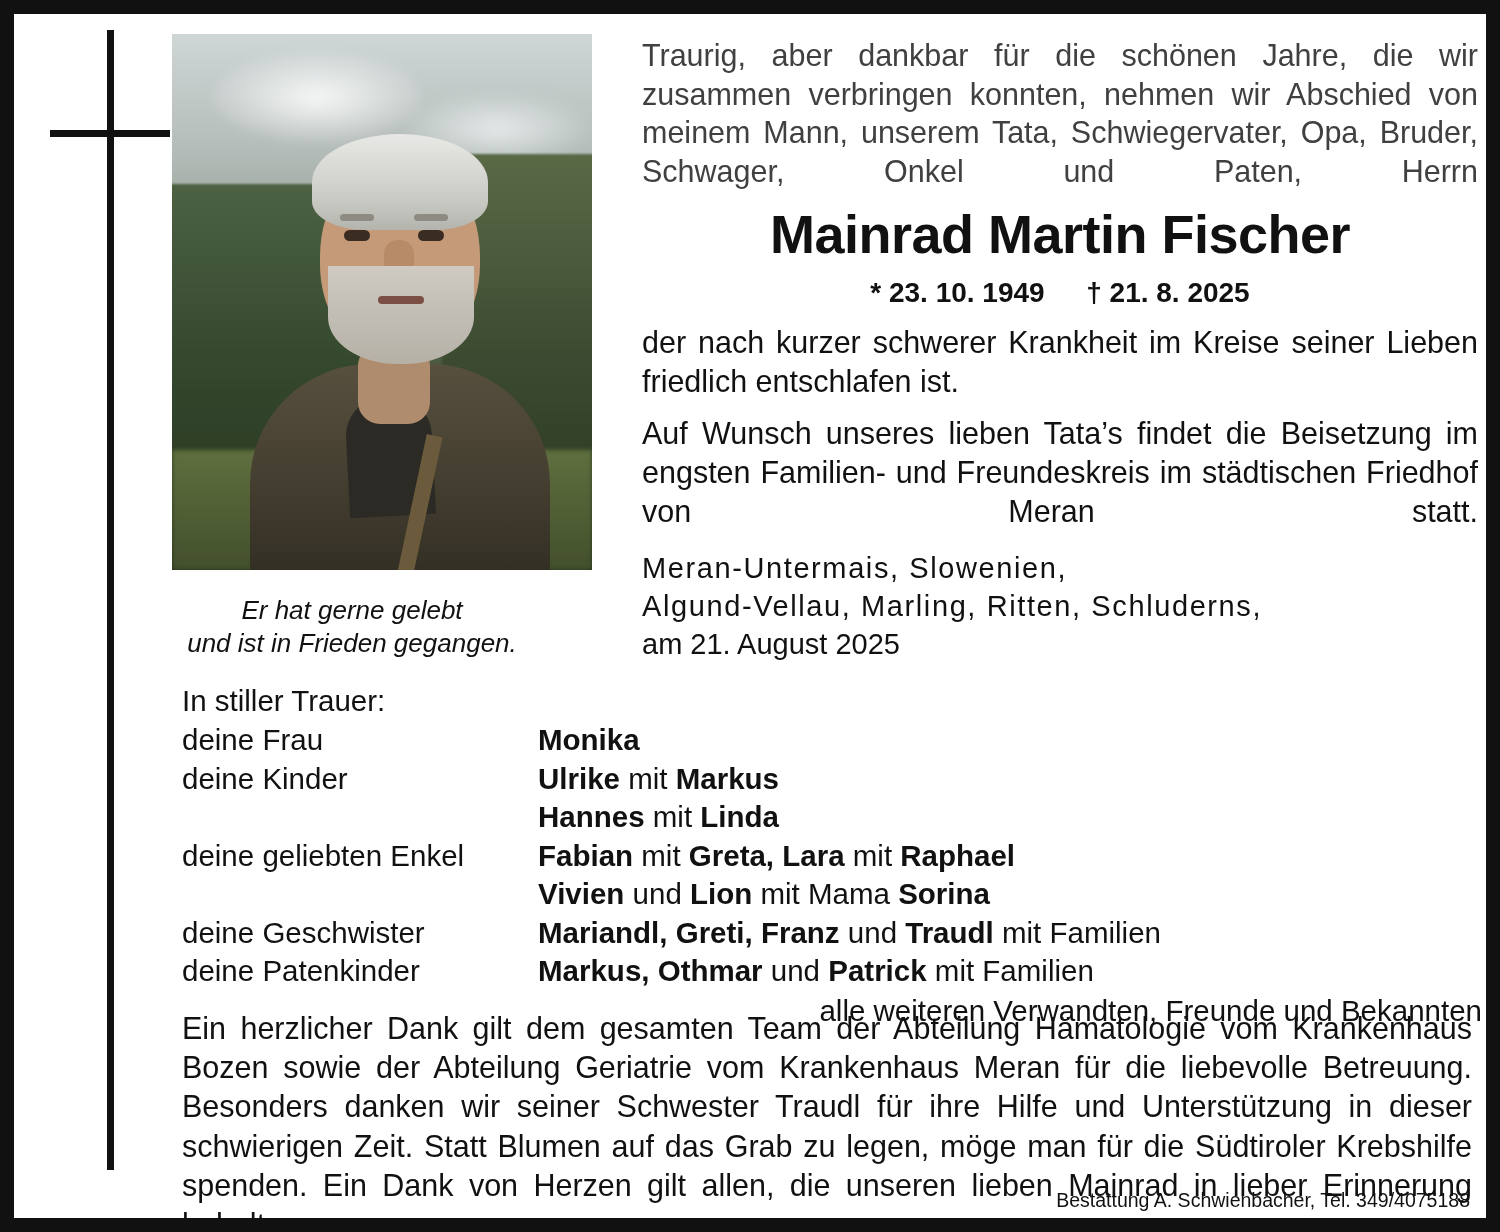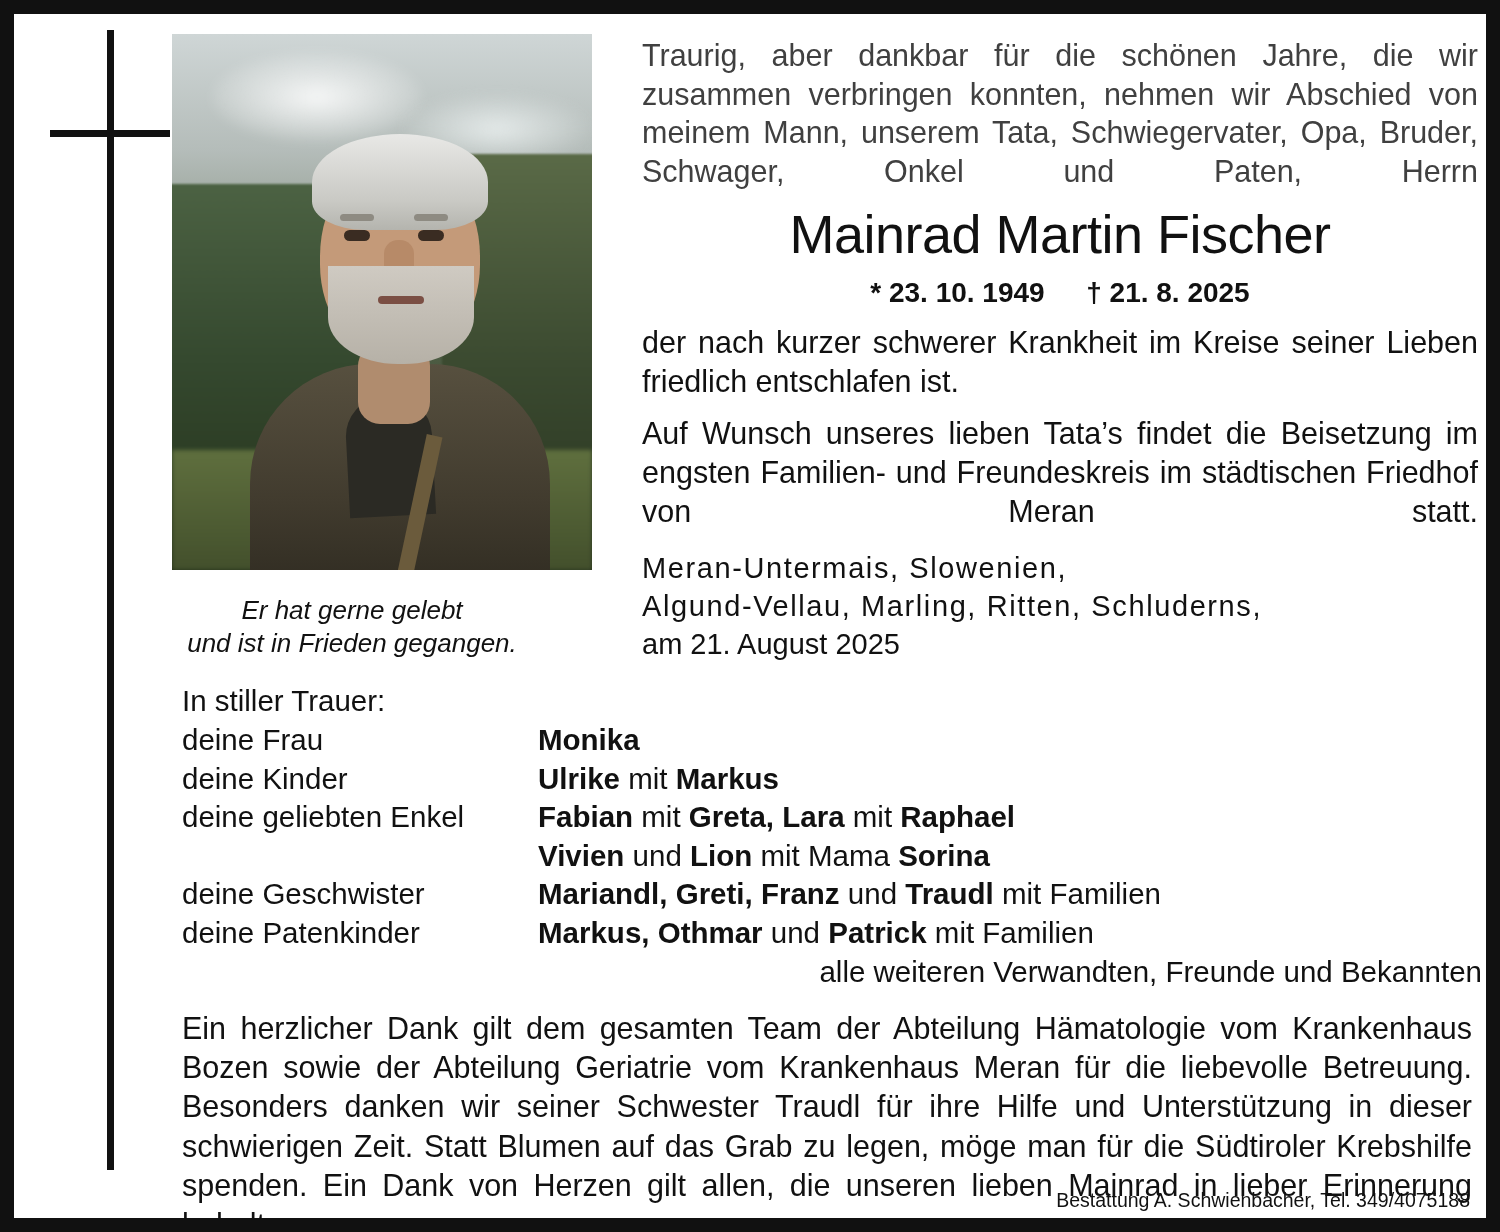--- a/index.html
+++ b/index.html
@@ -227,21 +227,21 @@
   .lead {
     font-size: 30.5px;
     line-height: 1.27;
     text-align: justify;
     text-align-last: justify;
     color: #404040;
   }
   .name {
     margin-top: 12px;
     text-align: center;
-    font-weight: normal;
+    font-weight: bold;
     font-size: 54px;
     letter-spacing: -0.5px;
     color: #111111;
   }
   .dates {
     margin-top: 12px;
     text-align: center;
     font-weight: bold;
     font-size: 28px;
     color: #111111;
@@ -368,20 +368,24 @@
       <div id="mourner-rows">
           <div class="mrow">
             <div class="lbl">deine Frau</div>
             <div class="val"><span class="b">Monika</span></div>
           </div>
           <div class="mrow">
             <div class="lbl">deine Kinder</div>
             <div class="val"><span class="b">Ulrike</span> mit <span class="b">Markus</span></div>
           </div>
           <div class="mrow">
+            <div class="lbl"></div>
+            <div class="val"><span class="b">Hannes</span> mit <span class="b">Linda</span></div>
+          </div>
+          <div class="mrow">
             <div class="lbl">deine geliebten Enkel</div>
             <div class="val"><span class="b">Fabian</span> mit <span class="b">Greta, Lara</span> mit <span class="b">Raphael</span></div>
           </div>
           <div class="mrow">
             <div class="lbl"></div>
             <div class="val"><span class="b">Vivien</span> und <span class="b">Lion</span> mit Mama <span class="b">Sorina</span></div>
           </div>
           <div class="mrow">
             <div class="lbl">deine Geschwister</div>
             <div class="val"><span class="b">Mariandl, Greti, Franz</span> und <span class="b">Traudl</span> mit Familien</div>

